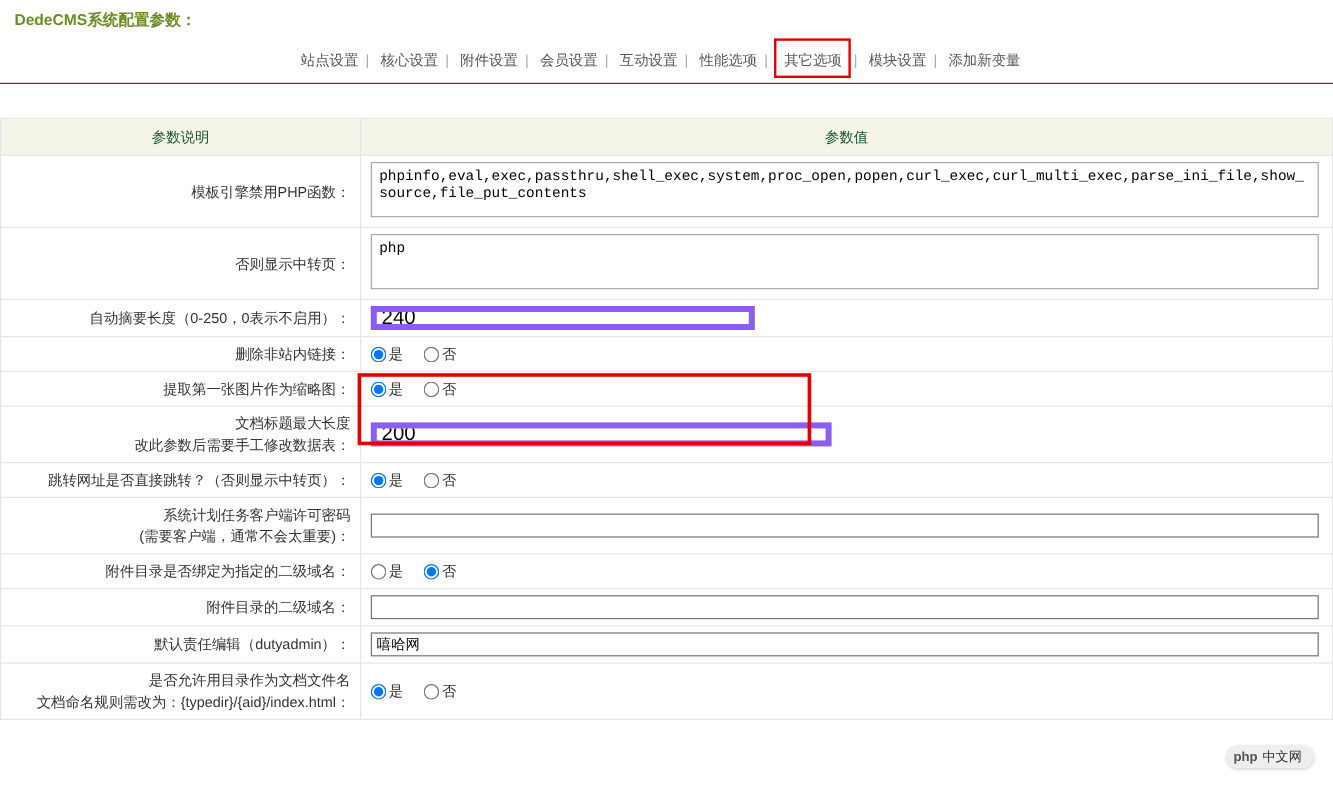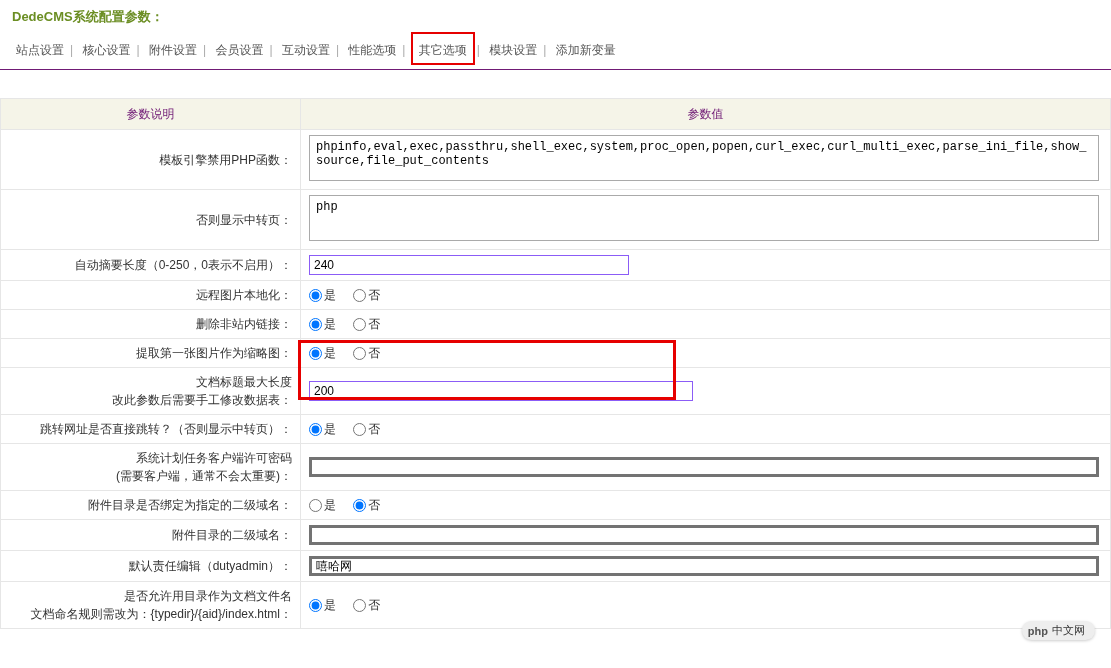--- a/index.html
+++ b/index.html
@@ -14,21 +14,21 @@
       padding: 8px 12px 4px 12px;
       border-bottom: 1px solid #701a75;
     }
     .title {
       color: #6b8e23;
       font-weight: bold;
       font-size: 13px;
       margin-bottom: 6px;
     }
     .tabs-row {
-      text-align: left;
+      text-align: center;
       padding-right: 10px;
     }
     .tab-link {
       color: #555;
       text-decoration: none;
       padding: 4px 4px;
       display: inline-block;
       cursor: pointer;
     }
     .tab-sep {
@@ -50,41 +50,41 @@
     }
     table.cfg td {
       border: 1px solid #e6e6e6;
       padding: 5px 8px;
       vertical-align: middle;
     }
     tr.header-row td {
       background: #f5f4e8;
       text-align: center;
       font-weight: normal;
-      color: #701a75;
+      color: #14532d;
       padding: 6px;
     }
     td.label-col {
       width: 300px;
       text-align: right;
       line-height: 18px;
     }
     td.value-col {
       background: #fff;
     }
     .text-input {
       width: 320px;
-      border: 1px solid #8b5cf6;
+      border: 5px solid #8b5cf6;
       padding: 2px 4px;
-      font-size: 12px;
+      font-size: 17px;
       height: 20px;
     }
     .text-input-long {
       width: 790px;
-      border: 3px solid #737373;
+      border: 1px solid #737373;
       padding: 2px 4px;
       font-size: 12px;
       height: 20px;
       font-family: "Courier New", monospace;
     }
     .textarea-like {
       width: 790px;
       border: 1px solid #aaa;
       padding: 4px 6px;
       font-size: 12px;
@@ -164,29 +164,20 @@
     </td>
   </tr>
 
   <tr>
     <td class="label-col">自动摘要长度（0-250，0表示不启用）：</td>
     <td class="value-col">
       <input class="text-input" value="240" style="">
     </td>
   </tr>
 
-  <tr>
-    <td class="label-col">远程图片本地化：</td>
-    <td class="value-col">
-      <span class="radio-group">
-        <label><input type="radio" name="r1" checked="" style=""><span>是</span></label>
-        <label><input type="radio" name="r1" style=""><span>否</span></label>
-      </span>
-    </td>
-  </tr>
 
   <tr>
     <td class="label-col">删除非站内链接：</td>
     <td class="value-col">
       <span class="radio-group">
         <label><input type="radio" name="r2" checked="" style=""><span>是</span></label>
         <label><input type="radio" name="r2" style=""><span>否</span></label>
       </span>
     </td>
   </tr>

